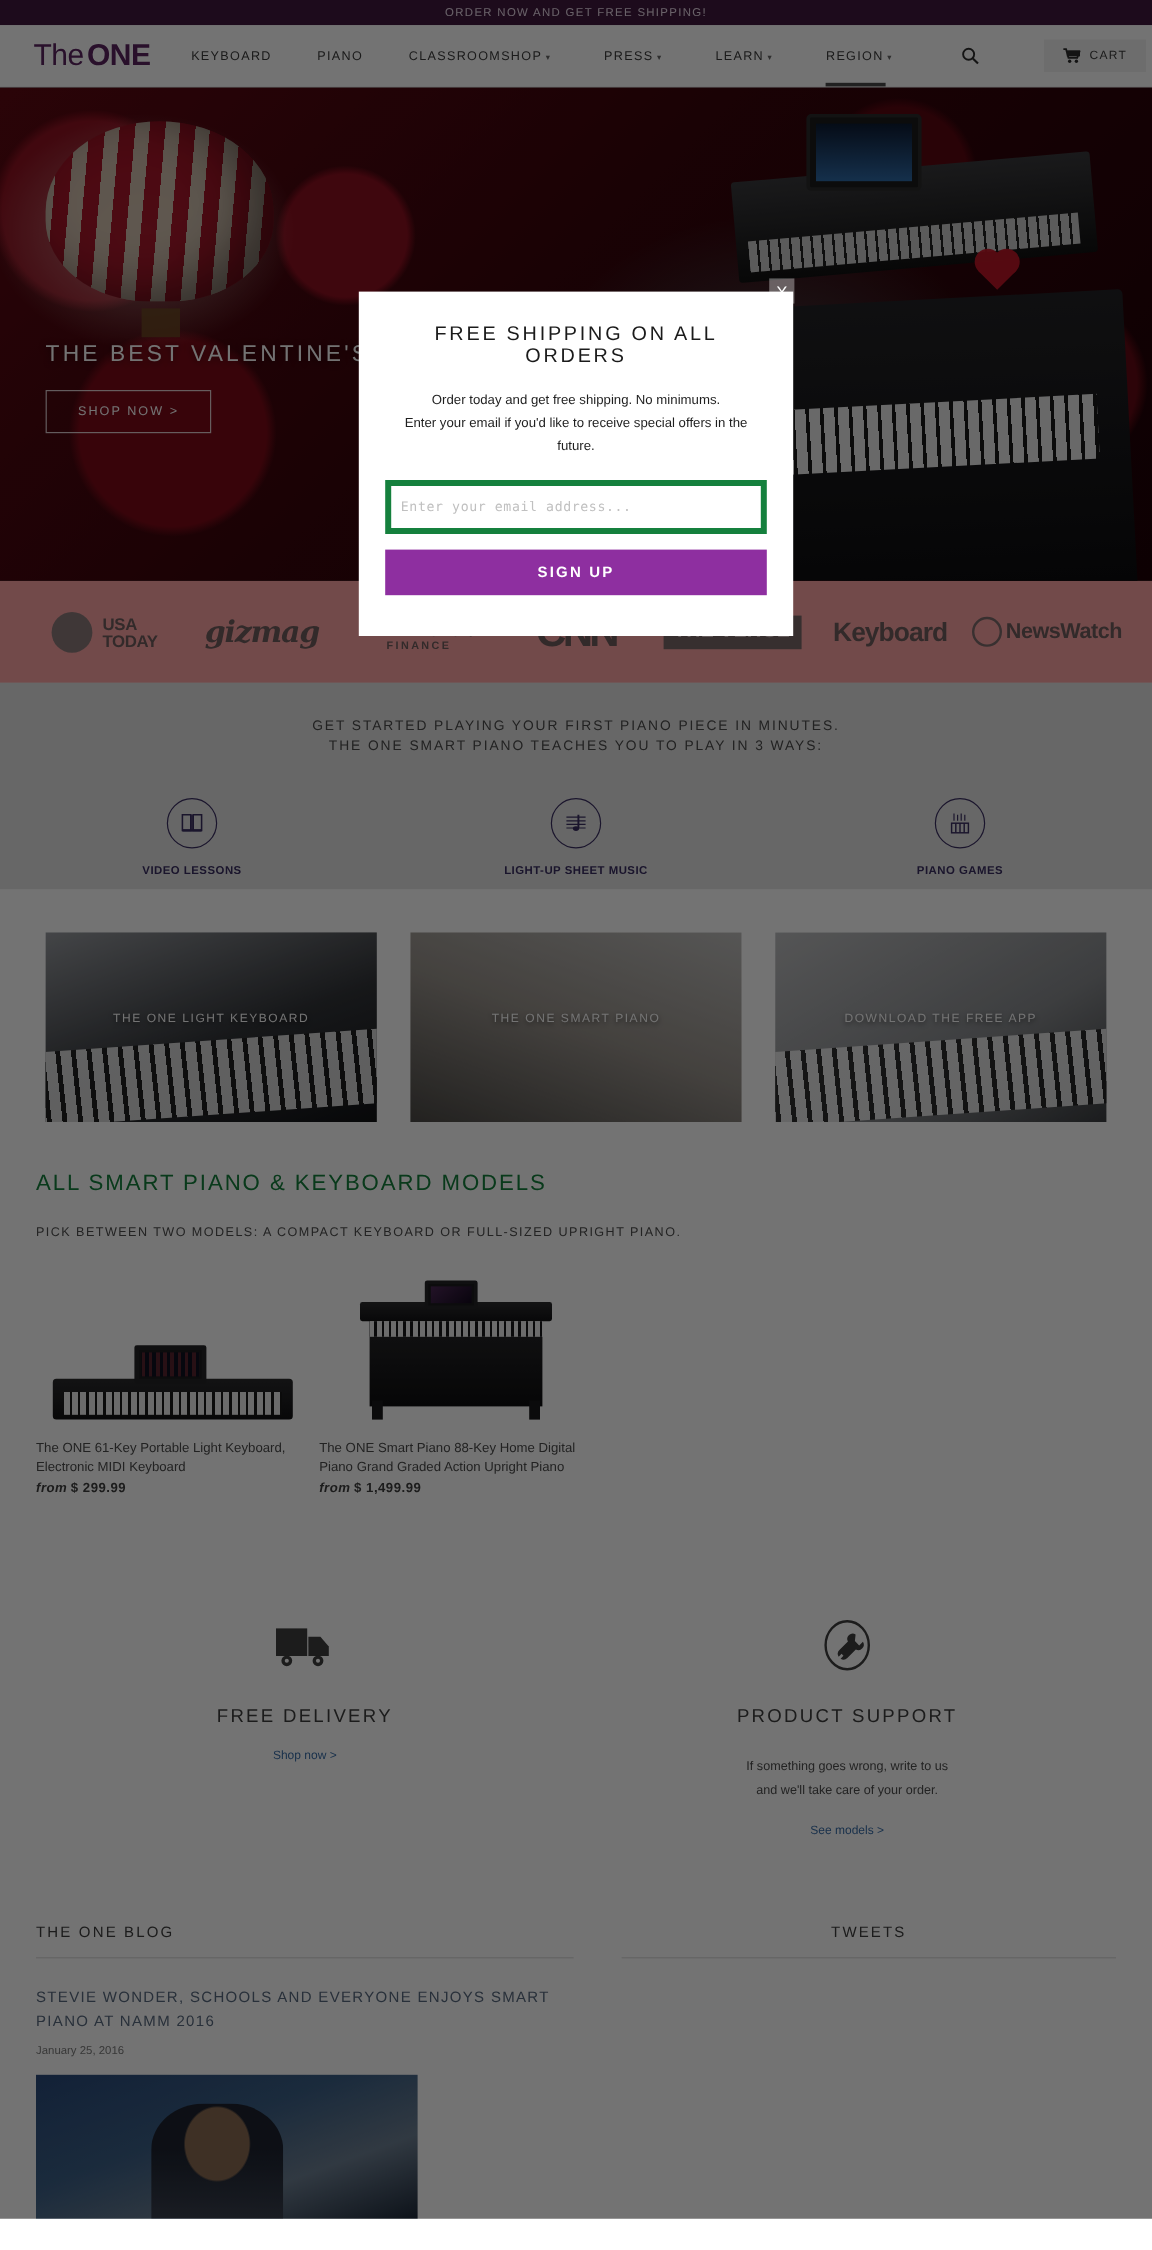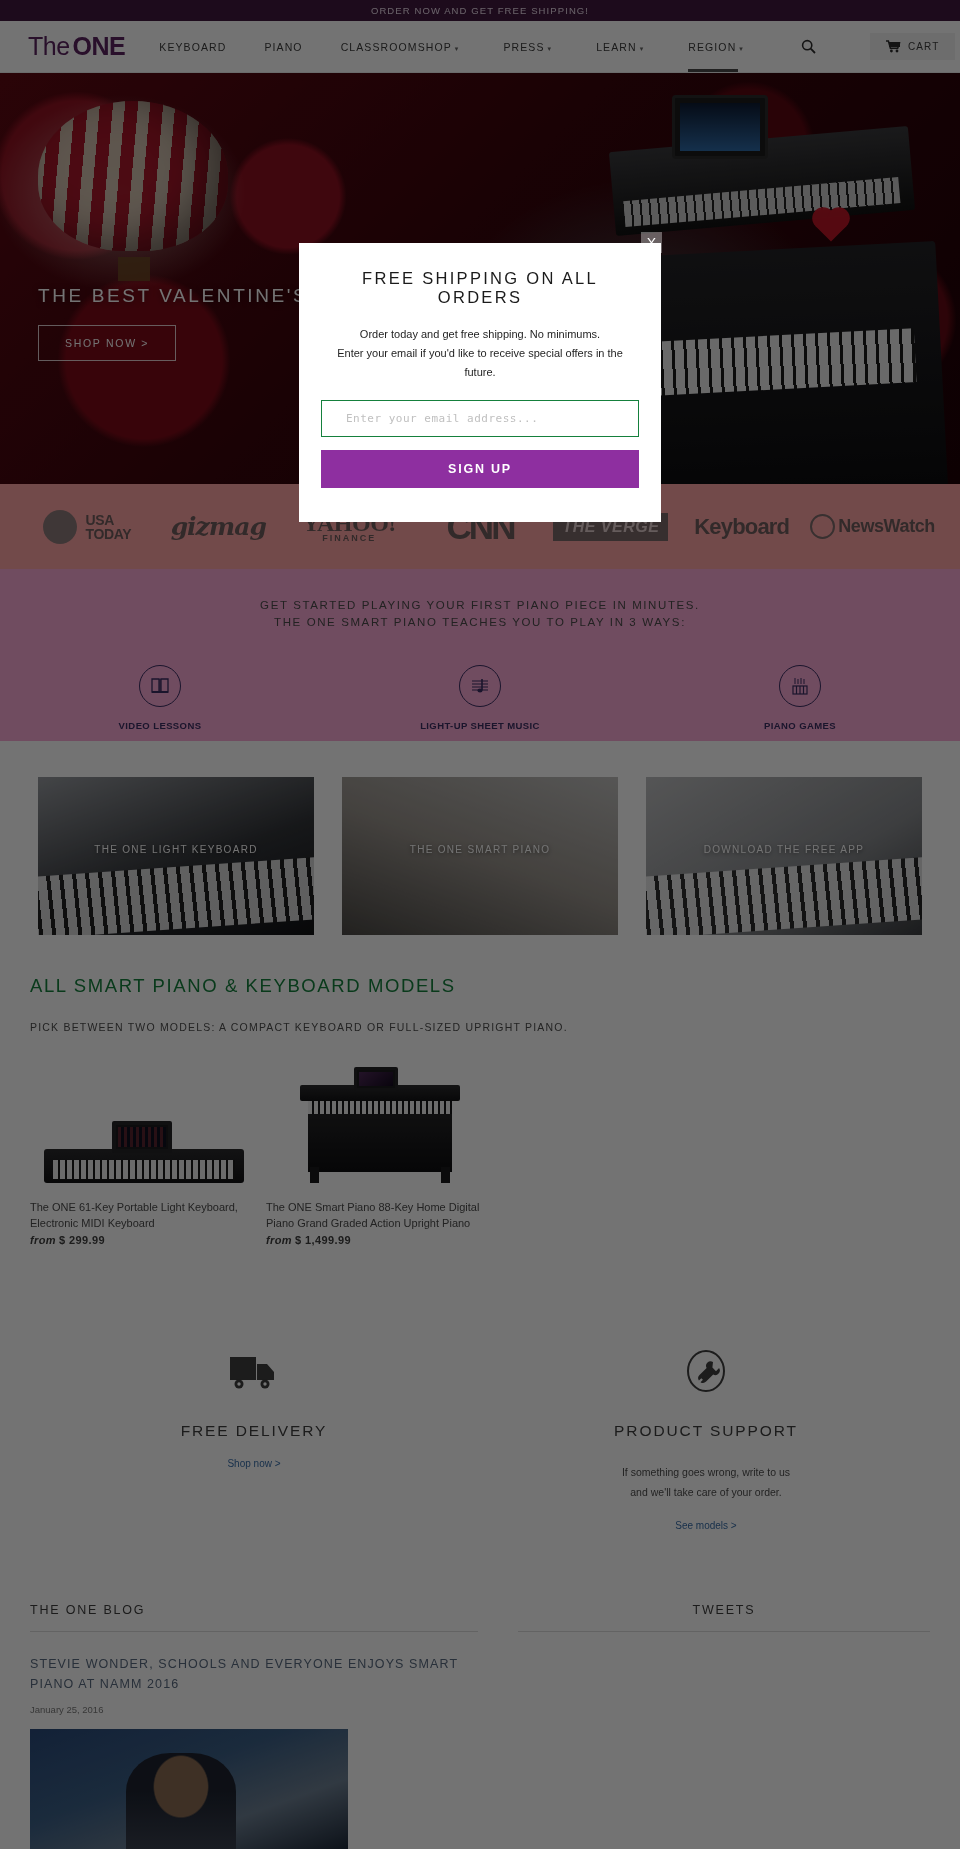--- a/index.html
+++ b/index.html
@@ -244,21 +244,21 @@
   .yahoo .y2 { font-size: 9px; letter-spacing: 2px; font-weight: 700; margin-top: -4px; }
   .cnn { font-family: "Liberation Sans", sans-serif; font-size: 35px; font-weight: 800; letter-spacing: -3px; }
   .verge { background: #585858; color: #d9d9d9; font-size: 16px; font-weight: 800; letter-spacing: 0.5px; padding: 5px 9px; font-style: italic; }
   .keyboard { font-size: 22px; font-weight: 800; letter-spacing: -0.8px; }
   .newswatch { display: flex; align-items: center; gap: 3px; }
   .newswatch .globe { width: 25px; height: 25px; border-radius: 50%; border: 2.5px solid #5a5a5a; }
   .newswatch .txt { font-size: 18px; font-weight: 600; letter-spacing: -0.4px; }
 
   
   .ways {
-    background: #f9a8d4;
+    background: #e5e5e5;
     padding: 28px 0 10px;
     text-align: center;
   }
   .ways-head {
     font-size: 11.5px;
     letter-spacing: 1.6px;
     color: #4c4c4c;
     line-height: 17px;
     text-transform: uppercase;
   }
@@ -520,22 +520,22 @@
   .modal-text {
     text-align: center;
     font-size: 11px;
     line-height: 19px;
     color: #1f1f1f;
   }
   .modal-input {
     display: block;
     width: 100%;
     margin-top: 18px;
-    padding: 11px 24px;
-    border: 1px solid #15803d;
+    padding: 11px 8px;
+    border: 5px solid #15803d;
     font-size: 11px;
     font-family: "DejaVu Sans Mono", monospace;
     color: #333;
     letter-spacing: .5px;
     outline: none;
   }
   .modal-input::placeholder { color: #c0c0c0; }
   .modal-submit {
     display: block;
     width: 100%;

